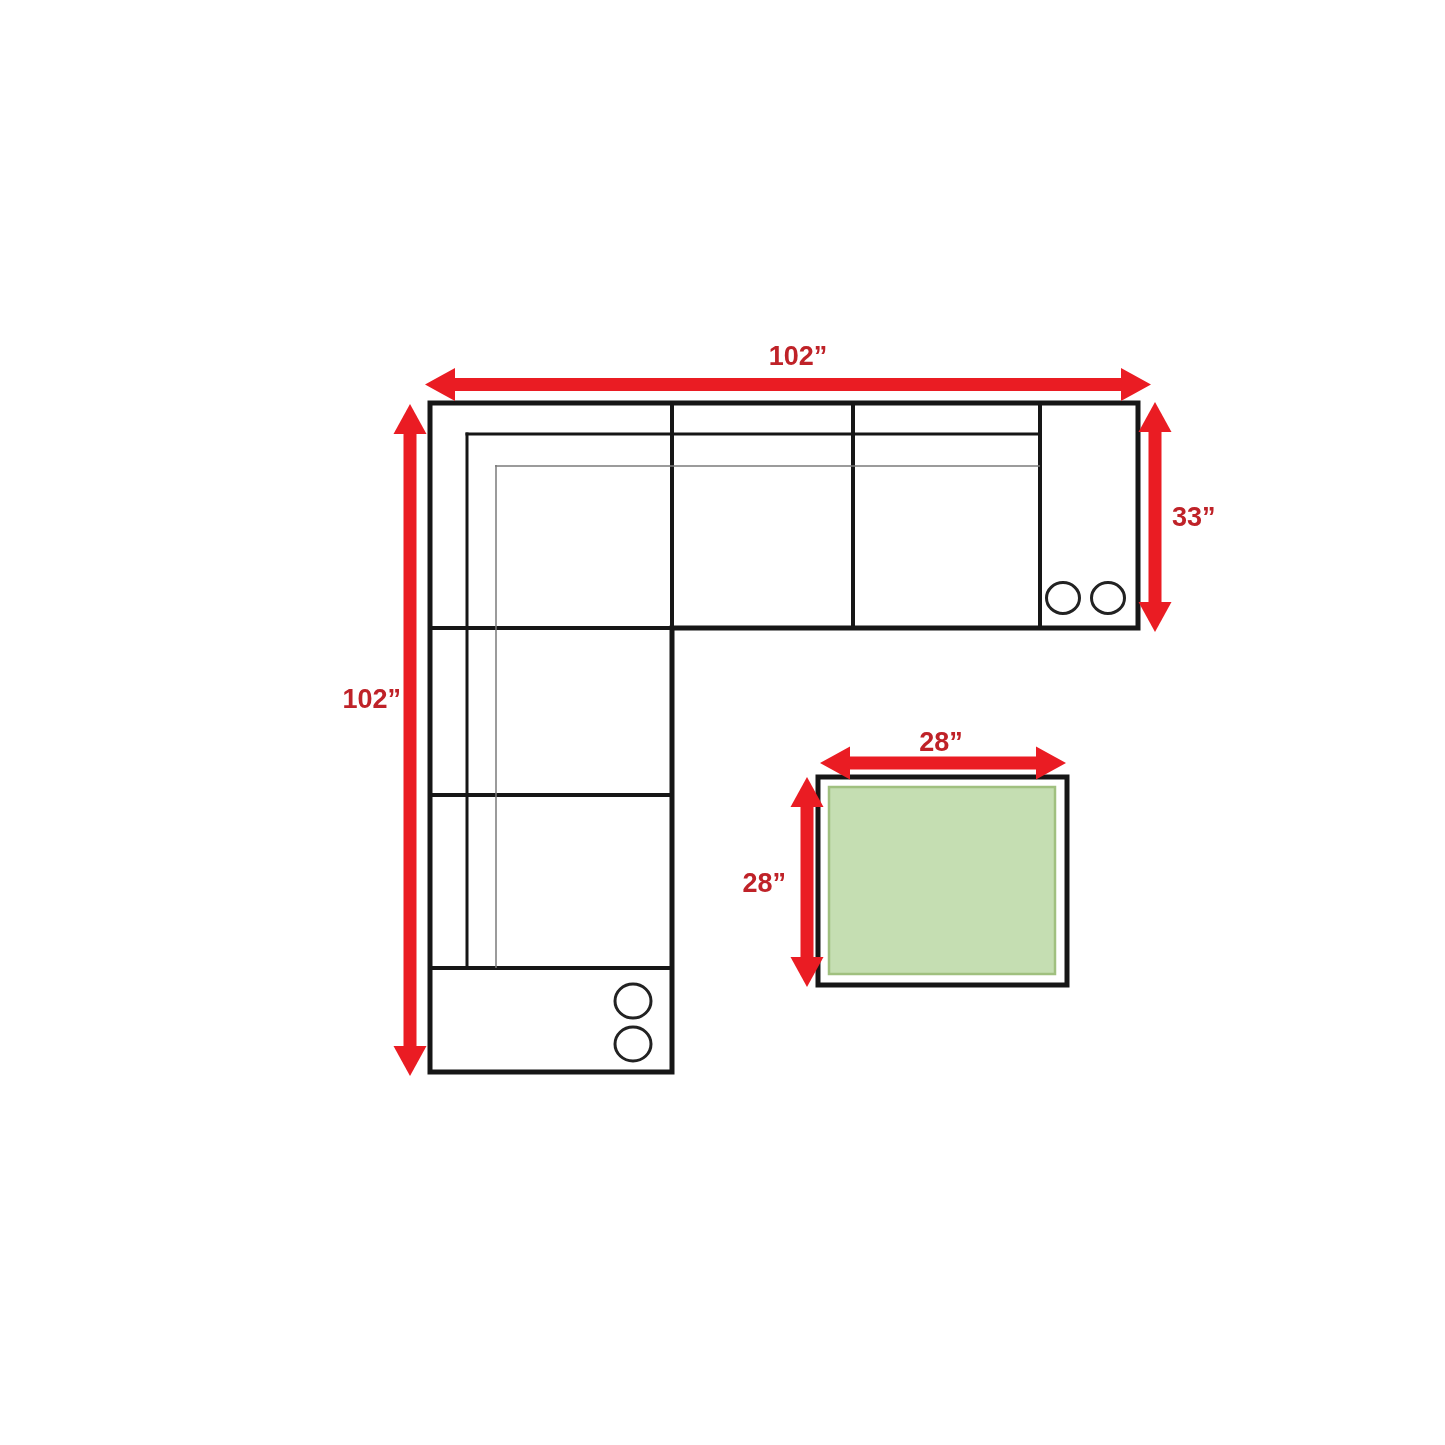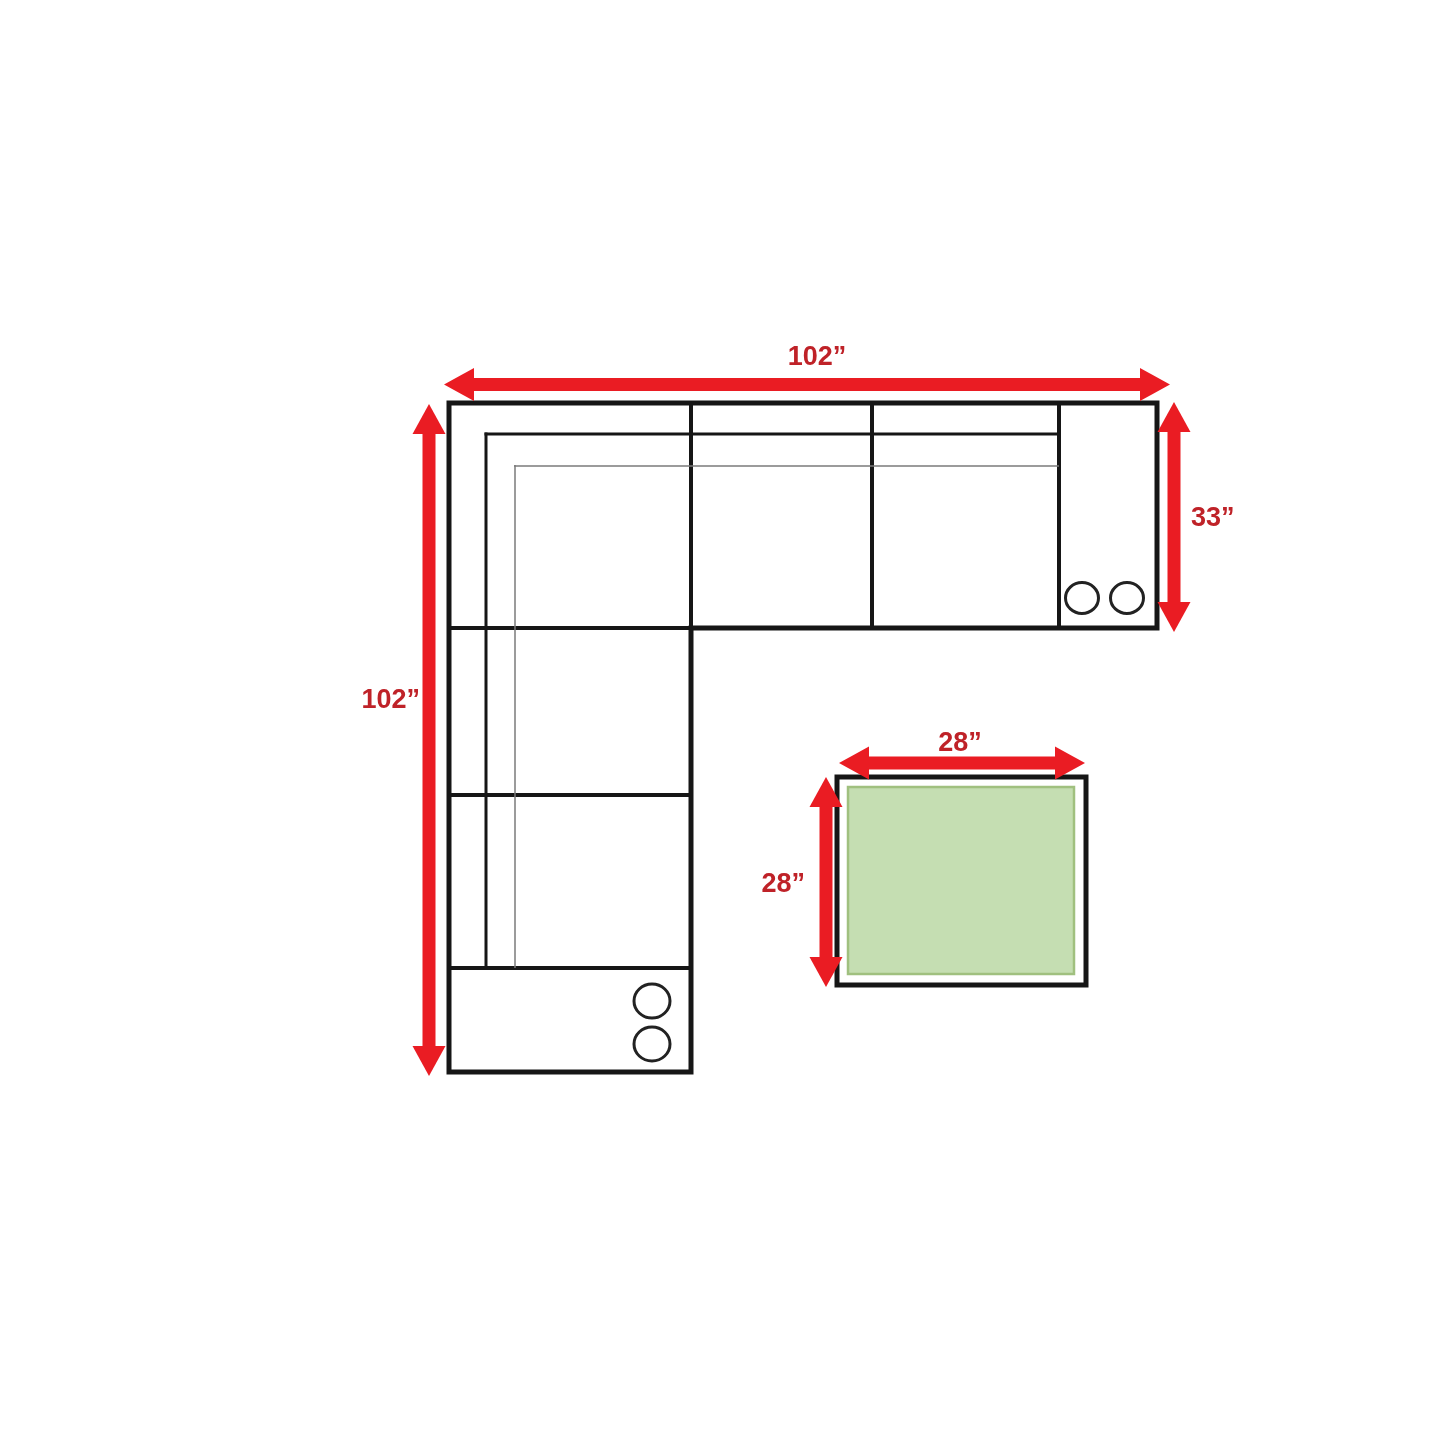--- a/index.html
+++ b/index.html
@@ -8,21 +8,20 @@
     background: #ffffff;
     width: 1445px;
     height: 1445px;
     overflow: hidden;
   }
   #stage {
     position: relative;
     width: 1192px;
     height: 1445px;
     background: #ffffff;
-    padding-left: 19px;
   }
   svg { display: block; }
   .outline  { fill: #ffffff; stroke: #161616; stroke-width: 5; }
   .divider  { stroke: #161616; stroke-width: 4; fill: none; }
   .backline { stroke: #161616; stroke-width: 3; fill: none; }
   .seam     { stroke: #7a7a7a; stroke-width: 1.5; fill: none; }
   .cup      { fill: #ffffff; stroke: #222222; stroke-width: 3; }
   .ottoman-outer { fill: #ffffff; stroke: #161616; stroke-width: 5; }
   .ottoman-top   { stroke: #a0c07f; stroke-width: 2.5; }
   .lbl {

